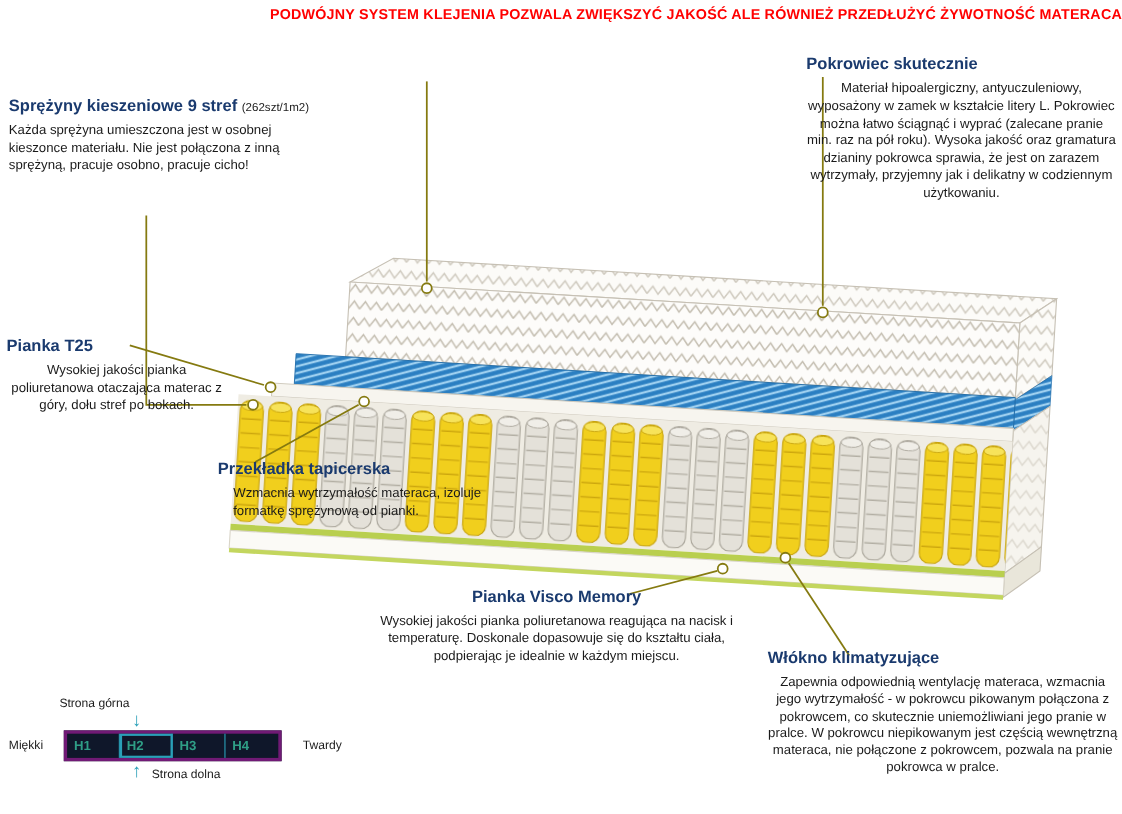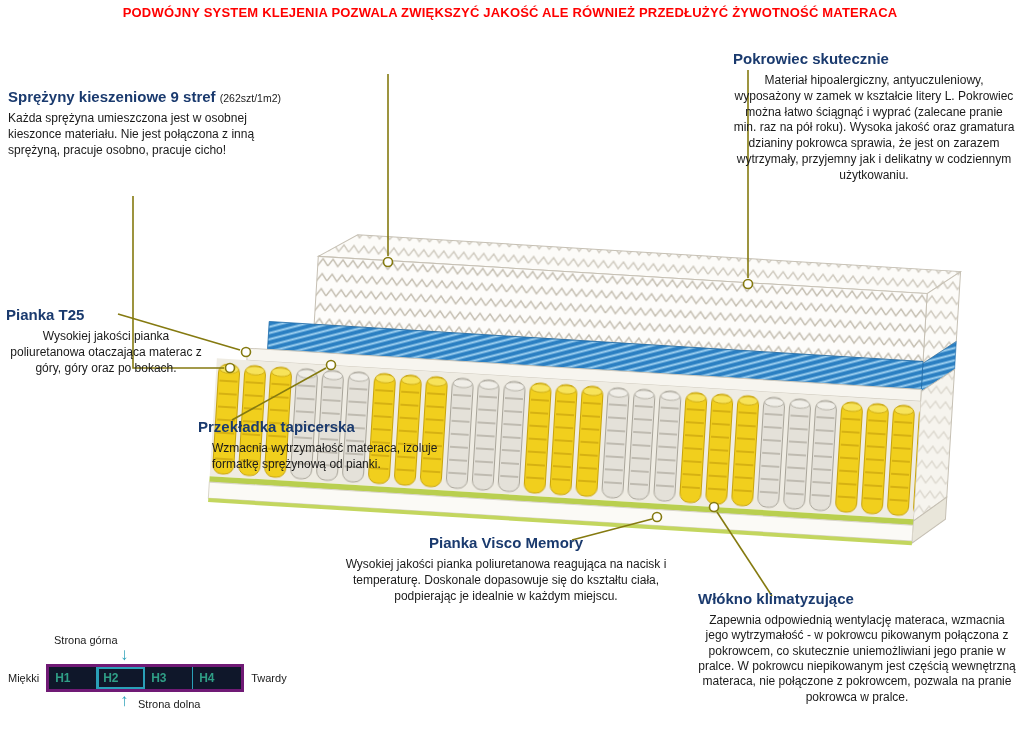--- a/index.html
+++ b/index.html
@@ -2,33 +2,33 @@
 <html><head>
 <meta charset="utf-8">
 <style>
   html,body{margin:0;padding:0}
   body{
     width:1020px;height:740px;position:relative;overflow:hidden;background:#ffffff;
     font-family:"Liberation Sans","DejaVu Sans",sans-serif;color:#1a1a1a;
   }
   #art{position:absolute;left:0;top:0;z-index:1}
   .banner{
-    position:absolute;top:5px;left:0;width:100%;text-align:center;z-index:3;
+    position:absolute;top:5px;left:0;width:100%;text-align:right;z-index:3;
     color:#ff0000;font-weight:bold;font-size:13px;letter-spacing:.2px;
   }
   .block{position:absolute;z-index:3;font-size:12px;line-height:1.32}
   .block .title{font-weight:bold;color:#1a3a6e;font-size:15px;line-height:1.2;margin-bottom:5px}
   .block .sub{font-size:10.5px;color:#222;font-weight:normal}
   .body-c{text-align:center}
   .title-c{text-align:center}
   
   .scale{position:absolute;left:8px;top:634px;width:310px;height:104px;z-index:3;font-size:11px}
   .scale .lbl{position:absolute;white-space:nowrap}
   .arrow{position:absolute;color:#2aa0b8;font-weight:bold;font-size:17px;line-height:1}
-  .srow{position:absolute;top:30px;left:0;display:flex;align-items:center;gap:7px}
+  .srow{position:absolute;top:30px;left:0;display:flex;align-items:center;gap:19px}
   .cells{display:flex;border:3px solid #701a75;background:#0f172a}
   .cell{
     width:48px;height:22px;border-right:1px solid #2aa0b8;box-sizing:border-box;
     display:flex;align-items:center;padding-left:6px;
     color:#2f9e86;font-weight:bold;font-size:12px;
   }
   .cell:last-child{border-right:none}
   .cell.sel{outline:2px solid #2aa0b8;outline-offset:-2px}
   .side-lbl{color:#1a1a1a;font-size:11px}
 </style>
@@ -122,21 +122,21 @@
 <div class="block" style="left:385px;top:50px;width:285px">
 </div>
 
 <div class="block" style="left:733px;top:50px;width:282px">
   <div class="title">Pokrowiec skutecznie</div>
   <div class="body-c">Materiał hipoalergiczny, antyuczuleniowy, wyposażony w zamek w kształcie litery L. Pokrowiec można łatwo ściągnąć i wyprać (zalecane pranie min. raz na pół roku). Wysoka jakość oraz gramatura dzianiny pokrowca sprawia, że jest on zarazem wytrzymały, przyjemny jak i delikatny w codziennym użytkowaniu.</div>
 </div>
 
 <div class="block" style="left:6px;top:306px;width:200px">
   <div class="title">Pianka T25</div>
-  <div class="body-c">Wysokiej jakości pianka poliuretanowa otaczająca materac z góry, góry oraz po bokach.</div>
+  <div class="body-c">Wysokiej jakości pianka poliuretanowa otaczająca materac z góry, dołu stref po bokach.</div>
 </div>
 
 <div class="block" style="left:198px;top:418px;width:268px">
   <div class="title">Przekładka tapicerska</div>
   <div style="padding-left:14px">Wzmacnia wytrzymałość materaca, izoluje formatkę sprężynową od pianki.</div>
 </div>
 
 <div class="block" style="left:345px;top:534px;width:322px">
   <div class="title title-c">Pianka Visco Memory</div>
   <div class="body-c">Wysokiej jakości pianka poliuretanowa reagująca na nacisk i temperaturę. Doskonale dopasowuje się do kształtu ciała, podpierając je idealnie w każdym miejscu.</div>

